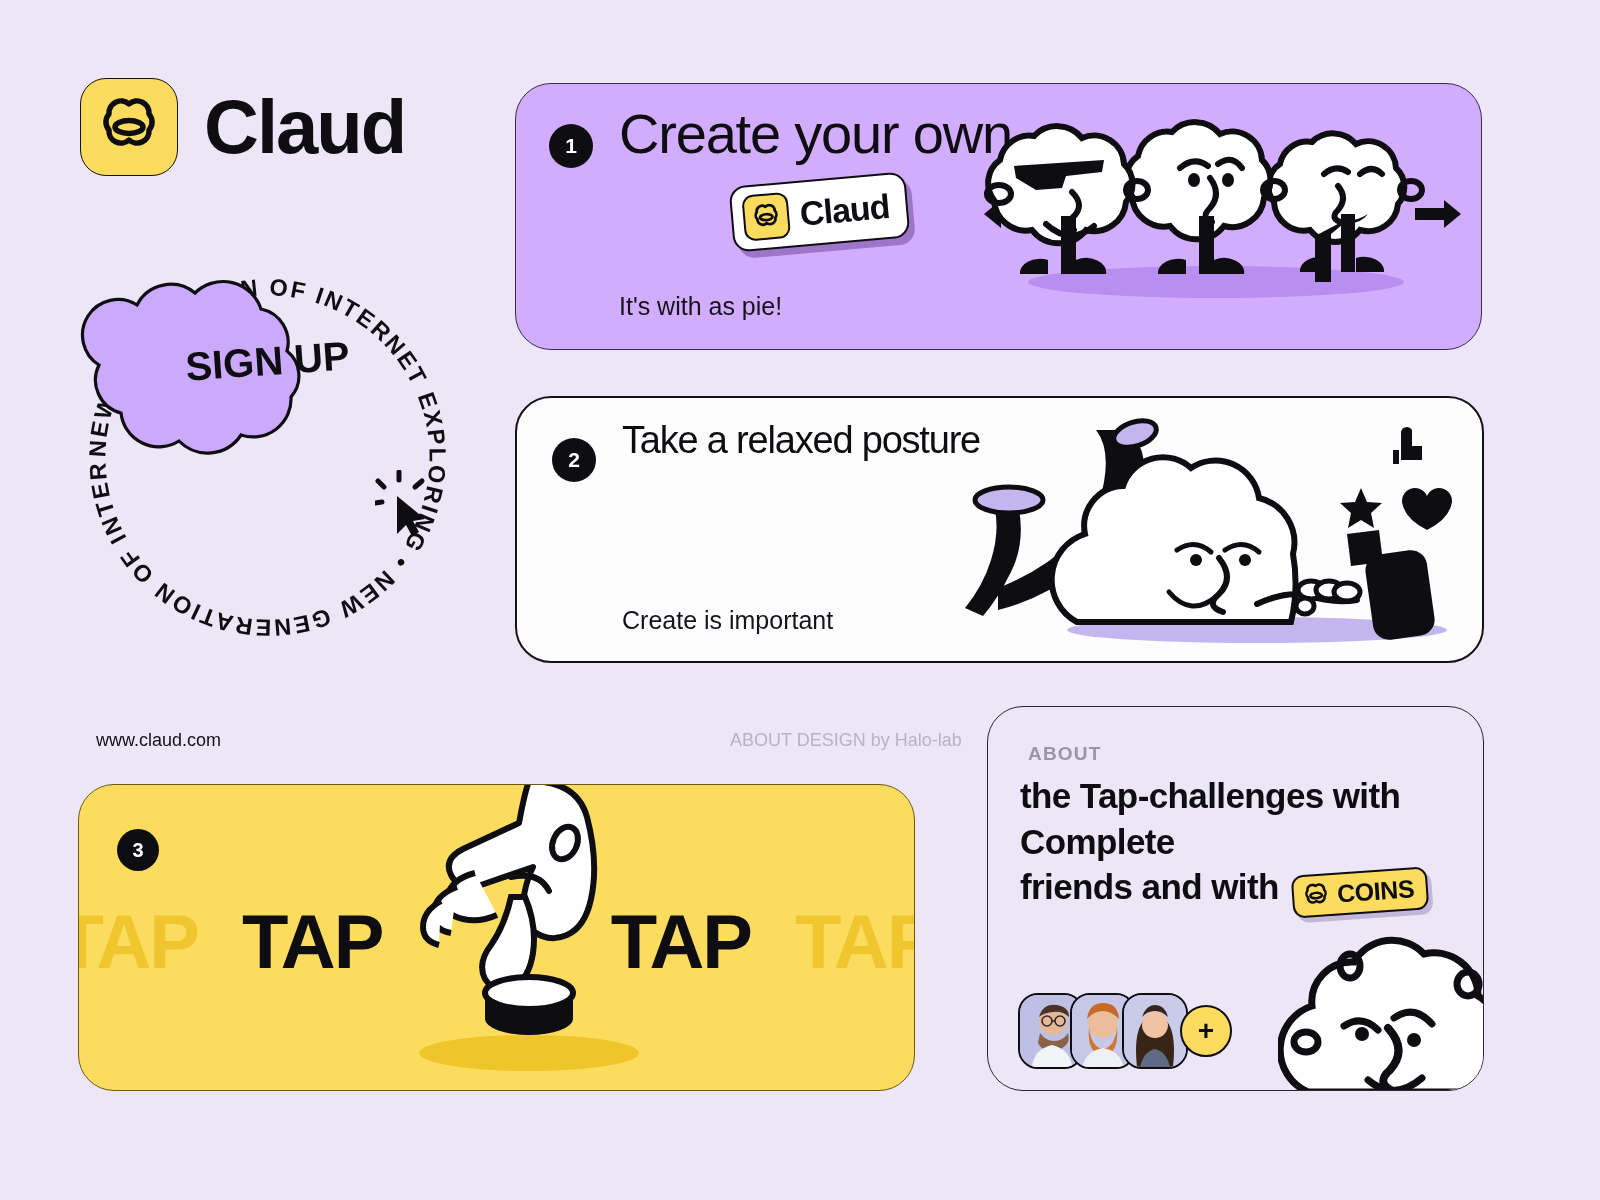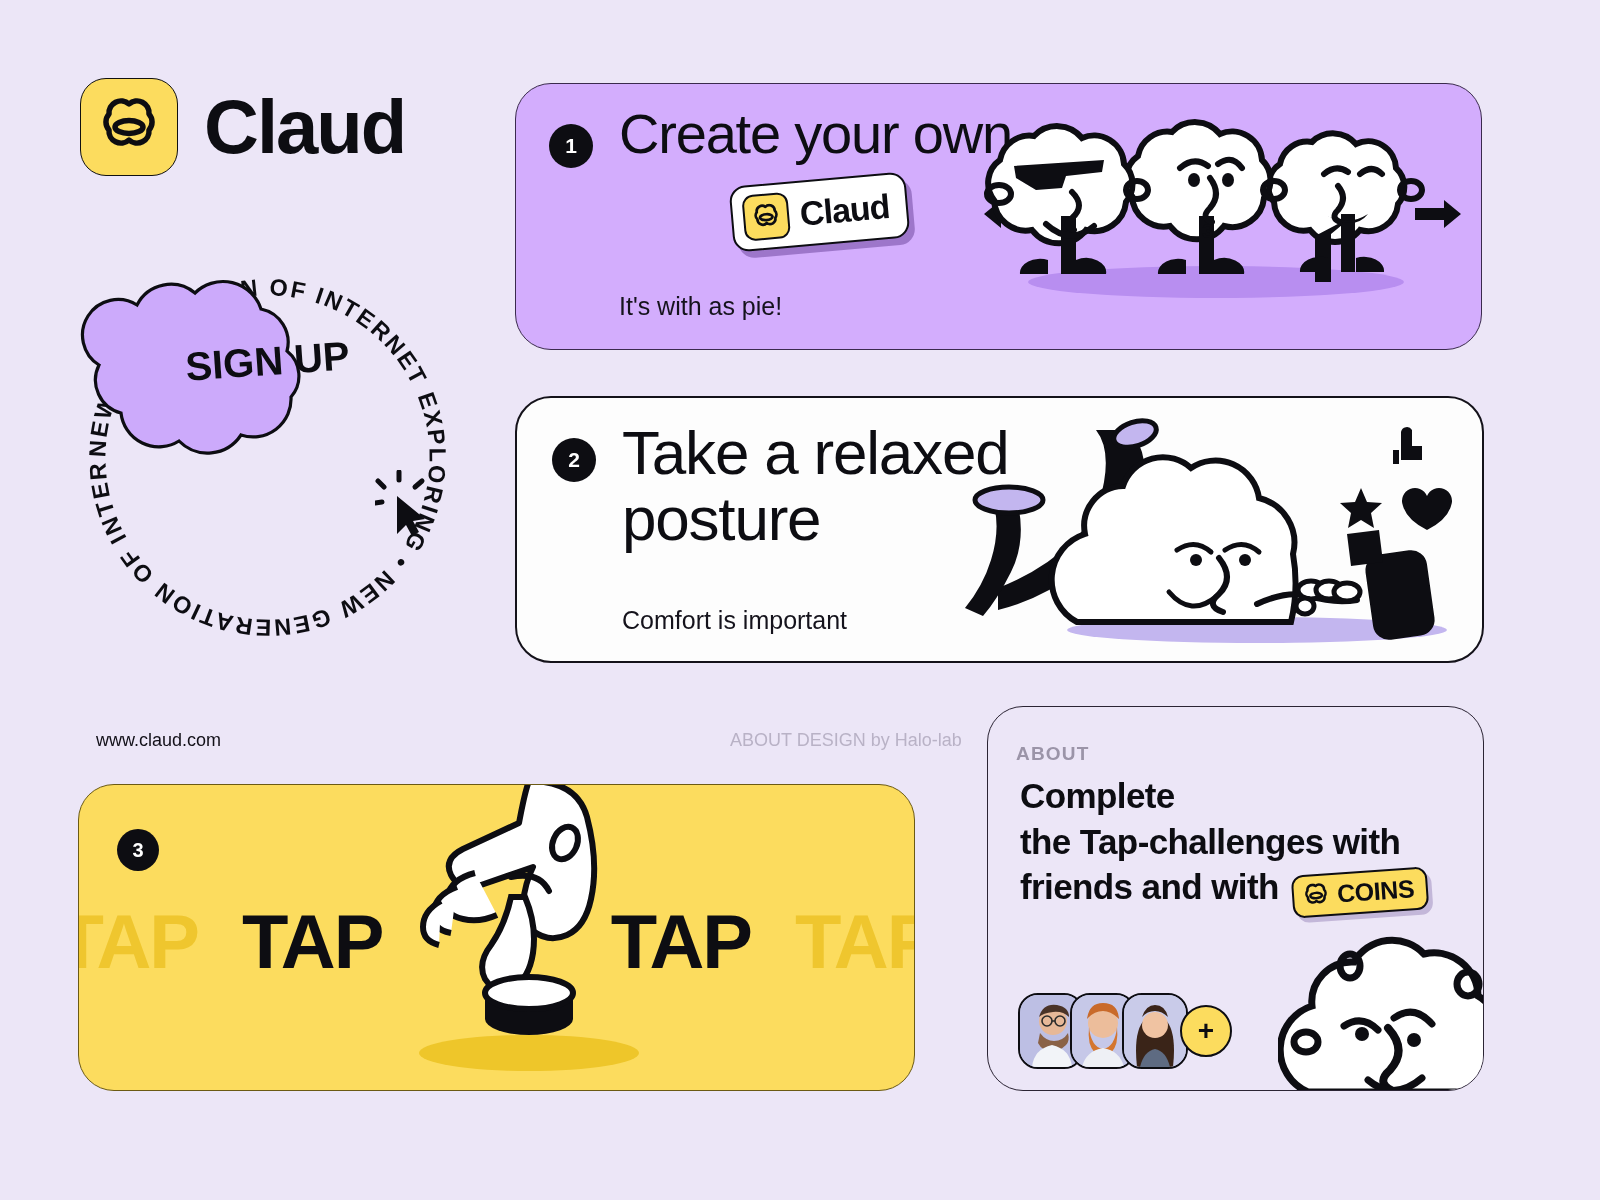--- a/index.html
+++ b/index.html
@@ -82,37 +82,37 @@
     width:42px;height:42px;border-radius:11px;background:#fcdc5e;
     border:2px solid #0d0d12;display:flex;align-items:center;justify-content:center;
   }
   .claud-pill .mini-word{font-size:34px;font-weight:700;color:#0d0d12;letter-spacing:-1px;}
 
   .nav-arrow{position:absolute;font-size:0;}
   .c1-illus{position:absolute;left:440px;top:2px;width:520px;height:255px;}
 
   
   .c2-step{left:35px;top:40px;}
-  .c2-title{left:105px;top:22px;font-size:62px;width:430px;}
+  .c2-title{left:105px;top:22px;font-size:38px;width:430px;}
   .c2-sub{left:105px;top:208px;}
   .c2-illus{position:absolute;left:440px;top:10px;width:520px;height:250px;}
 
   
   .c3-step{left:38px;top:44px;width:42px;height:42px;font-size:20px;}
   .tap-row{
     position:absolute;left:0;right:0;top:113px;display:flex;align-items:center;
     justify-content:center;gap:44px;
   }
   .tap-word{font-size:76px;font-weight:700;letter-spacing:-2px;color:#0d0d12;}
   .tap-word.faded{color:#efc62e;}
   .c3-illus{position:absolute;left:300px;top:-4px;width:310px;height:300px;}
 
   
   .about-label{
-    position:absolute;left:28px;top:36px;font-size:19px;font-weight:700;
+    position:absolute;left:40px;top:36px;font-size:19px;font-weight:700;
     letter-spacing:1.2px;color:#9b94a8;
   }
   .about-heading{
     position:absolute;left:32px;top:66px;width:430px;font-size:35px;font-weight:700;
     color:#0d0d12;line-height:1.3;letter-spacing:-.6px;
   }
   .coins-pill{
     display:inline-flex;align-items:center;gap:8px;vertical-align:-6px;
     background:#fcdc5e;border:2px solid #0d0d12;border-radius:12px;
     padding:3px 12px 3px 9px;transform:rotate(-4deg);margin-left:4px;
@@ -254,21 +254,21 @@
         <ellipse cx="181" cy="104" rx="11" ry="9"></ellipse>
         <ellipse cx="318" cy="104" rx="11" ry="9"></ellipse>
         <ellipse cx="455" cy="104" rx="11" ry="9"></ellipse>
       </g>
     </svg>
   </div>
 
   <div class="card" id="card-posture">
     <div class="step-badge c2-step">2</div>
     <div class="card-title c2-title">Take a relaxed posture</div>
-    <div class="card-sub c2-sub">Comfort is important</div>
+    <div class="card-sub c2-sub">Create is important</div>
 
     <svg class="c2-illus" viewBox="0 0 520 250">
       <ellipse cx="300" cy="222" rx="190" ry="13" fill="#c3b6ef"></ellipse>
 
       <path d="M175 22 q24 40 4 78 q-14 28 -56 62 q-40 30 -82 40 l0 -22 q46 -18 76 -48 q24 -24 30 -58 q6 -34 -8 -52z" fill="#0d0d12"></path>
       <ellipse cx="178" cy="26" rx="22" ry="12" fill="#c3b6ef" stroke="#0d0d12" stroke-width="5" transform="rotate(-18 178 26)"></ellipse>
       <path d="M60 92 q10 40 -6 72 q-14 28 -28 44 l-18 -8 q18 -22 26 -48 q10 -32 2 -58z" fill="#0d0d12"></path>
       <ellipse cx="52" cy="92" rx="34" ry="13" fill="#c3b6ef" stroke="#0d0d12" stroke-width="5"></ellipse>
 
       <path d="M120 214 a48 48 0 0 1 8 -88 a40 40 0 0 1 38 -48 a42 42 0 0 1 68 -18 a44 44 0 0 1 68 30
@@ -325,22 +325,22 @@
 
       <path d="M106 238 a44 16 0 0 0 88 0 l0 -26 a44 16 0 0 0 -88 0 z" fill="#0d0d12"></path>
       <ellipse cx="150" cy="212" rx="44" ry="16" fill="#fff" stroke="#0d0d12" stroke-width="6"></ellipse>
     </svg>
   </div>
 
   <div class="card" id="card-about">
     <div class="about-label">ABOUT</div>
 
     <div class="about-heading">
+      <div>the Tap-challenges with</div>
       <div>Complete</div>
-      <div>the Tap-challenges with</div>
       <div>
         <span>friends and with</span>
         <span class="coins-pill">
           <svg width="26" height="25" viewBox="0 0 62 60">
             <g fill="none" stroke="#0d0d12" stroke-width="6" stroke-linejoin="round">
               <path d="M31 7 a12 12 0 0 1 20 10 a12 12 0 0 1 0 16 a12 12 0 0 1 -20 10 a12 12 0 0 1 -20 -10 a12 12 0 0 1 0 -16 a12 12 0 0 1 20 -10 z"></path>
               <ellipse cx="31" cy="30" rx="14" ry="6.5"></ellipse>
             </g>
           </svg>
           <span class="coins-word">COINS</span>

